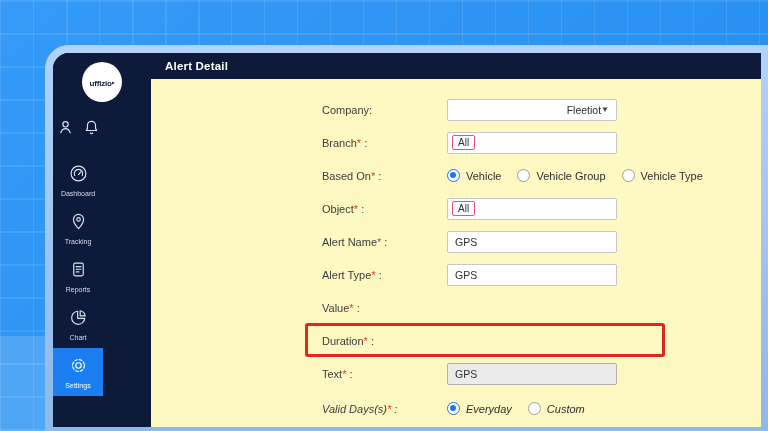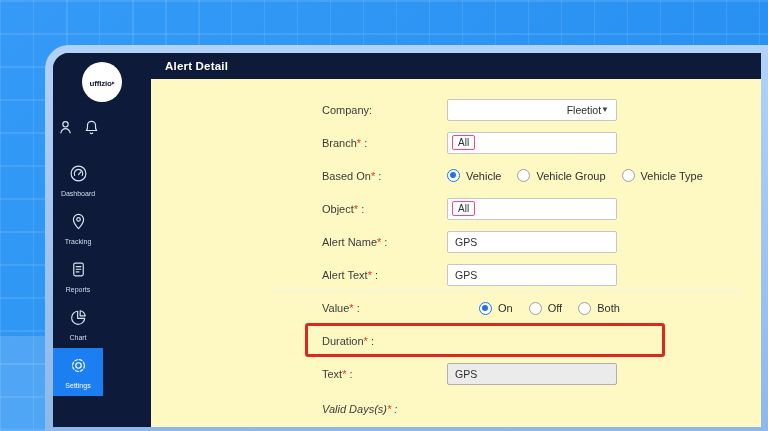--- a/index.html
+++ b/index.html
@@ -223,62 +223,58 @@
         <div class="form-row">
           <span class="row-label"><span>Alert Name</span><span class="req">*</span><span> :</span></span>
           <div class="ctrl">
             <div class="ibox">
                 <span>GPS</span>
               </div>
           </div>
         </div>
 
         <div class="form-row">
-          <span class="row-label"><span>Alert Text</span><span class="req">*</span><span> :</span></span>
+          <span class="row-label"><span>Alert Type</span><span class="req">*</span><span> :</span></span>
           <div class="ctrl">
             <div class="ibox">
                 <span>GPS</span>
               </div>
           </div>
         </div>
 
         <div class="divider"></div>
 
         <div class="form-row" style="height:32px;gap:32px;">
           <span class="row-label"><span>Value</span><span class="req">*</span><span> :</span></span>
-          <div class="ctrl radio-group">
-            <span class="radio-opt">
-                <span class="radio sel"></span>
-                <span class="radio-lbl">On</span>
-              </span>
-            <span class="radio-opt">
-                <span class="radio"></span>
-                <span class="radio-lbl">Off</span>
-              </span>
-            <span class="radio-opt">
-                <span class="radio"></span>
-                <span class="radio-lbl">Both</span>
-              </span>
-          </div>
         </div>
 
         <div class="form-row">
           <div class="red-box"></div>
           <span class="row-label"><span>Duration</span><span class="req">*</span><span> :</span></span>
         </div>
 
         <div class="form-row">
           <span class="row-label"><span>Text</span><span class="req">*</span><span> :</span></span>
           <div class="ctrl">
             <div class="ibox disabled">
                 <span>GPS</span>
               </div>
           </div>
         </div>
 
         <div class="form-row" style="height:37px;font-style:italic;">
           <span class="row-label"><span>Valid Days(s)</span><span class="req">*</span><span> :</span></span>
+          <div class="ctrl radio-group">
+            <span class="radio-opt">
+                <span class="radio sel"></span>
+                <span class="radio-lbl">Everyday</span>
+              </span>
+            <span class="radio-opt">
+                <span class="radio"></span>
+                <span class="radio-lbl">Custom</span>
+              </span>
+          </div>
         </div>
 
       </div>
     </div>
   </div>
 </div>
 
 </body></html>

